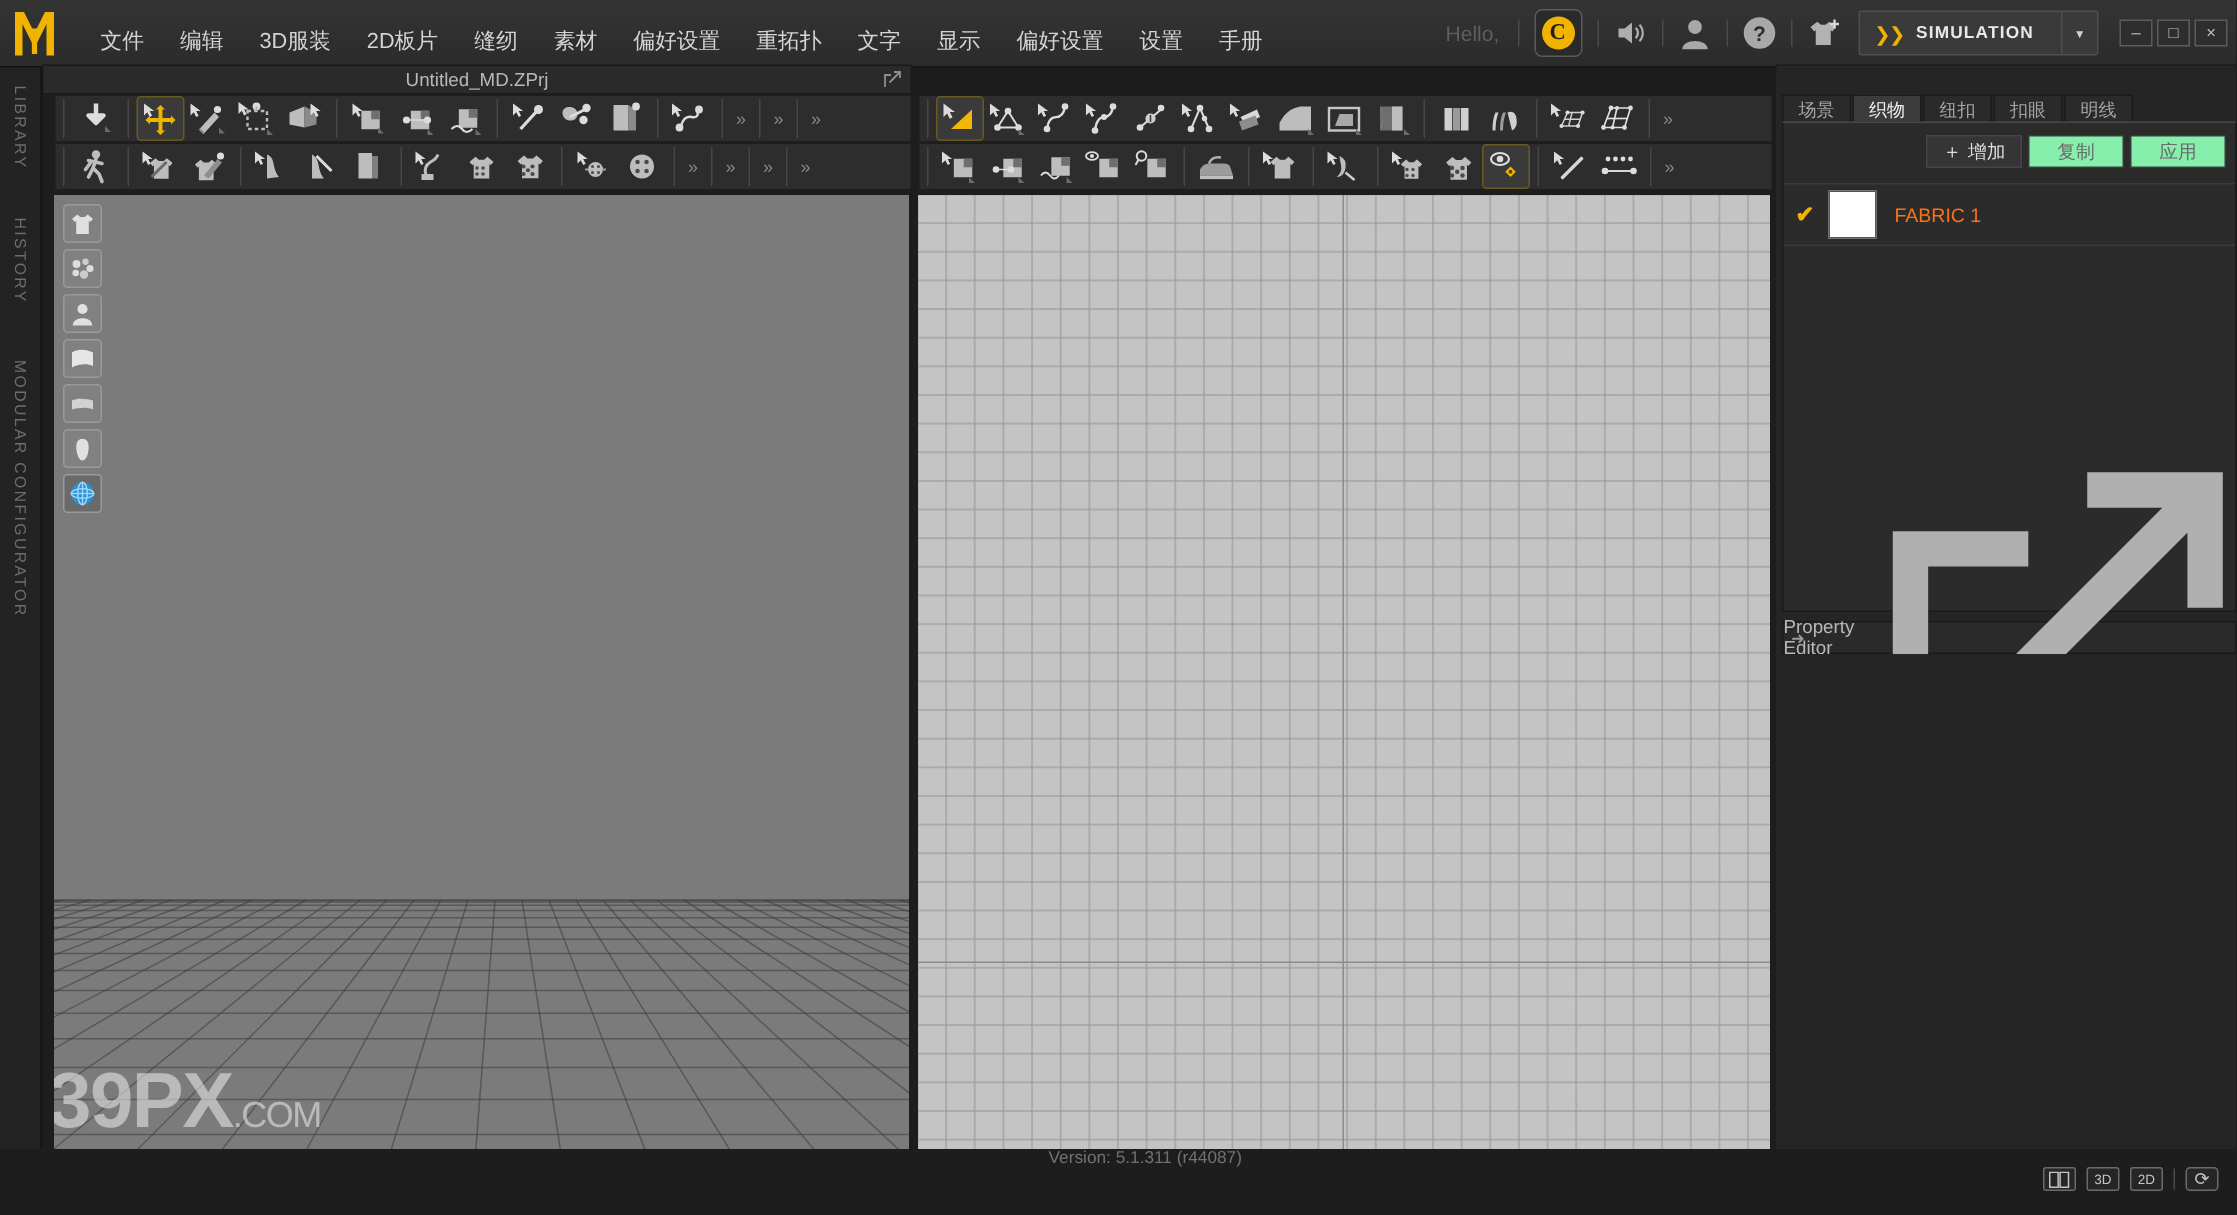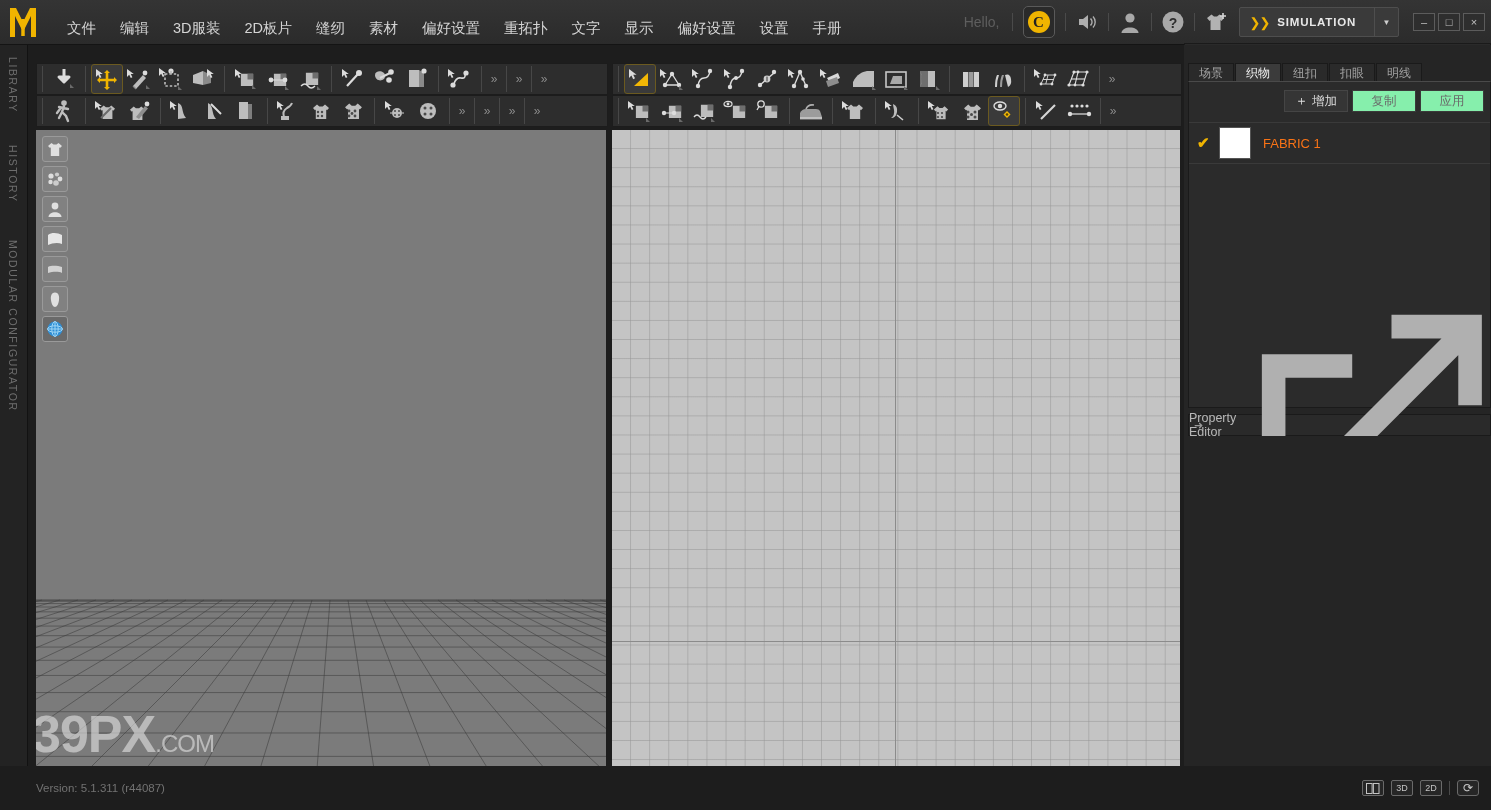--- a/index.html
+++ b/index.html
@@ -173,21 +173,21 @@
     font-size:12.5px; color:#b8b8b8;
   }
   .pe-body {
     position:absolute; left:1188px; top:436px; width:303px; height:344px;
     background:#252525;
   }
 
   
   .statusbar {
     position:absolute; left:0; bottom:0; width:1491px; height:44px;
-    background:#1d1d1d; display:flex; align-items:center;
+    background:#1d1d1d; display:flex; align-items:center;flex-direction:column;
   }
   .version { font-size:11.5px; color:#727272; margin-left:36px; }
   .br-btns { margin-left:auto; display:flex; align-items:center; gap:7px; padding-right:12px;text-align:right; }
   .brb {
     width:22px;height:16px;border:1px solid #6a6a6a;border-radius:2px;
     display:flex;align-items:center;justify-content:center;
     font-size:9px;color:#c4c4c4;background:#262626;cursor:default;
   }
   .brsep{width:1px;height:14px;background:#4a4a4a;}
   .brb.round{border-radius:3px;font-size:12px;}
@@ -269,20 +269,27 @@
       </div>
     </div>
   </div>
 
   <div class="vtabs">
     <div class="vtab" style="top:12px;">LIBRARY</div>
     <div class="vtab" style="top:100px;">HISTORY</div>
     <div class="vtab" style="top:195px;">MODULAR CONFIGURATOR</div>
   </div>
 
+  <div class="titlebar" style="left:28px; top:43px; width:580px;">
+    <span>Untitled_MD.ZPrj</span>
+    <svg class="pop" viewBox="0 0 12 12">
+      <path d="M1 11 V3 H5" stroke="#b0b0b0" stroke-width="1.2" fill="none"></path>
+      <path d="M4 8 L11 1 M7 1 H11 V5" stroke="#b0b0b0" stroke-width="1.2" fill="none"></path>
+    </svg>
+  </div>
   <div class="titlebar" style="left:1184px; top:43px; width:307px;">
     <span class="arrowL">➜</span>
     <span>Object Browser</span>
     <svg class="pop" viewBox="0 0 12 12">
       <path d="M1 11 V3 H5" stroke="#b0b0b0" stroke-width="1.2" fill="none"></path>
       <path d="M4 8 L11 1 M7 1 H11 V5" stroke="#b0b0b0" stroke-width="1.2" fill="none"></path>
     </svg>
   </div>
 
   <div class="tbar" id="tb3d-1" style="left:36px; top:63px; width:572px; height:32px;">

